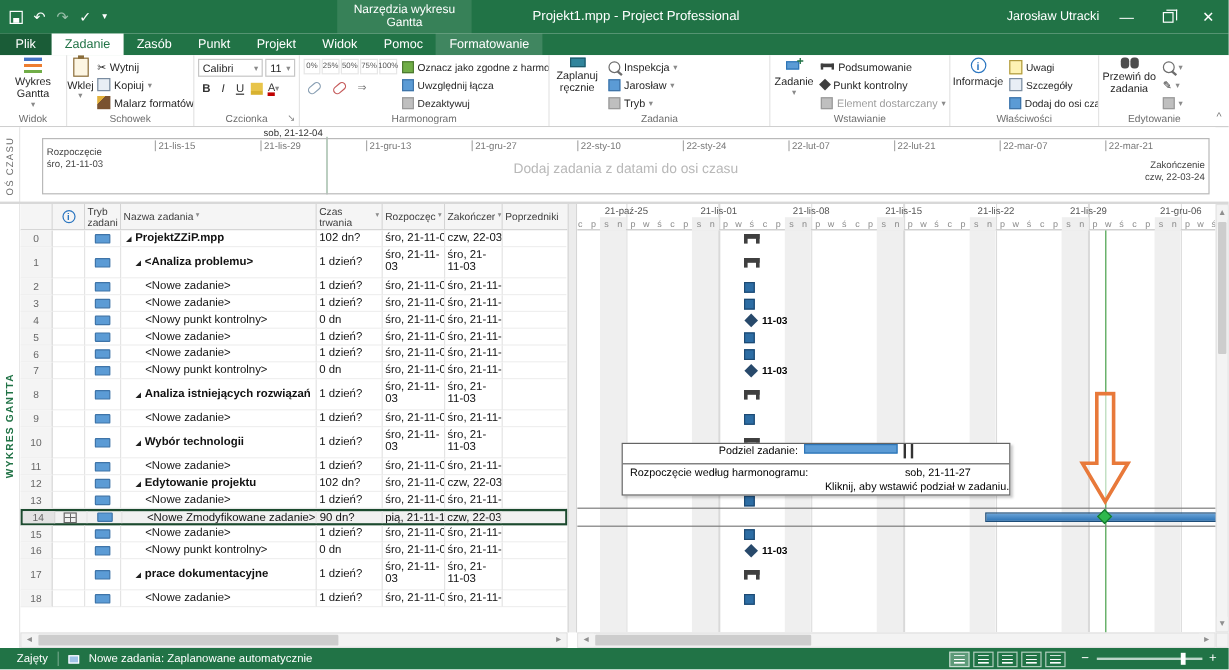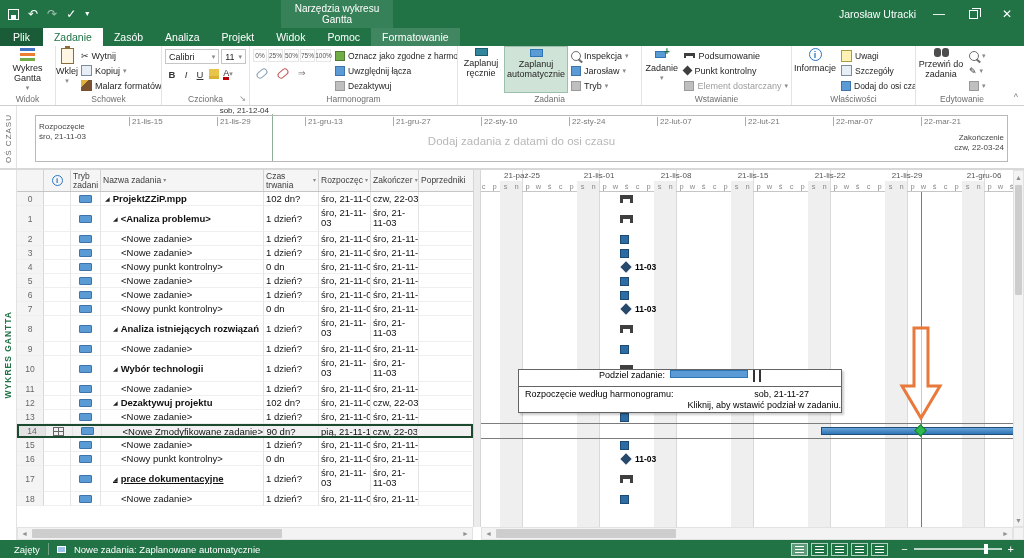--- a/index.html
+++ b/index.html
@@ -154,36 +154,37 @@
 
   <div id="titlebar">
     <div class="qat">
       <span class="ico-save"></span>
       <span class="g">↶</span>
       <span class="g dim">↷</span>
       <span class="g">✓</span>
       <span class="g" style="font-size:8px">▾</span>
     </div>
     <div id="ctx-group">Narzędzia wykresu Gantta</div>
+    <div id="win-title">Projekt1.mpp  -  Project Professional</div>
     <div id="user-name">Jarosław Utracki</div>
     <div class="winbtns">
       <div class="winbtn">—</div>
       <div class="winbtn">
           <span class="ico-restore"></span>
         </div>
       <div class="winbtn">✕</div>
     </div>
   </div>
 
   <div id="tabsrow">
     <div class="tab file">Plik</div>
     <span id="main-tabs" style="display:flex">
         <div class="tab active">Zadanie</div>
         <div class="tab">Zasób</div>
-        <div class="tab">Analiza</div>
+        <div class="tab">Punkt</div>
         <div class="tab">Projekt</div>
         <div class="tab">Widok</div>
         <div class="tab">Pomoc</div>
       </span>
     <div class="tab ctx">Formatowanie</div>
   </div>
 
   <div id="ribbon">
 
     <div class="grp" style="left:0;width:56px">
@@ -285,24 +286,20 @@
       </div>
       <div class="grp-label">Harmonogram</div>
     </div>
 
     <div class="grp" style="left:458px;width:184px">
       <div class="grp-flex">
         <div class="bigbtn" style="width:46px">
           <span class="i-teal"></span>
           <span class="cap">Zaplanuj ręcznie</span>
         </div>
-        <div class="bigbtn sel" style="width:64px">
-          <span class="i-blue"></span>
-          <span class="cap">Zaplanuj automatycznie</span>
-        </div>
         <div class="scol" style="width:70px">
           <div class="sbtn">
               <span class="mi i-mag"></span>
               <span>Inspekcja</span>
               <span class="car">▾</span>
             </div>
           <div class="sbtn">
               <span class="mi i-dot"></span>
               <span>Jarosław</span>
               <span class="car">▾</span>
@@ -626,21 +623,21 @@
           <div class="tc pred"></div>
         </div>
         <div class="trow">
           <div class="tc num">12</div>
           <div class="tc info"></div>
           <div class="tc mode">
             <span class="mode-ico"></span>
           </div>
           <div class="tc name" style="padding-left: 12px;">
             <span class="tri">◢</span>
-            <span class="bname">Dezaktywuj projektu</span>
+            <span class="bname">Edytowanie projektu</span>
           </div>
           <div class="tc dur">102 dn?</div>
           <div class="tc start">śro, 21-11-03</div>
           <div class="tc finish">czw, 22-03-24</div>
           <div class="tc pred"></div>
         </div>
         <div class="trow">
           <div class="tc num">13</div>
           <div class="tc info"></div>
           <div class="tc mode">
@@ -697,21 +694,21 @@
           <div class="tc start">śro, 21-11-03</div>
           <div class="tc finish">śro, 21-11-03</div>
           <div class="tc pred"></div>
         </div>
         <div class="trow dbl">
           <div class="tc num">17</div>
           <div class="tc info"></div>
           <div class="tc mode">
             <span class="mode-ico"></span>
           </div>
-          <div class="tc name" style="padding-left: 12px; text-decoration: underline;">
+          <div class="tc name" style="padding-left: 12px;">
             <span class="tri">◢</span>
             <span class="bname">prace dokumentacyjne</span>
           </div>
           <div class="tc dur">1 dzień?</div>
           <div class="tc start wrapcell">śro, 21-11-03</div>
           <div class="tc finish wrapcell">śro, 21-11-03</div>
           <div class="tc pred wrapcell"></div>
         </div>
         <div class="trow">
           <div class="tc num">18</div>

